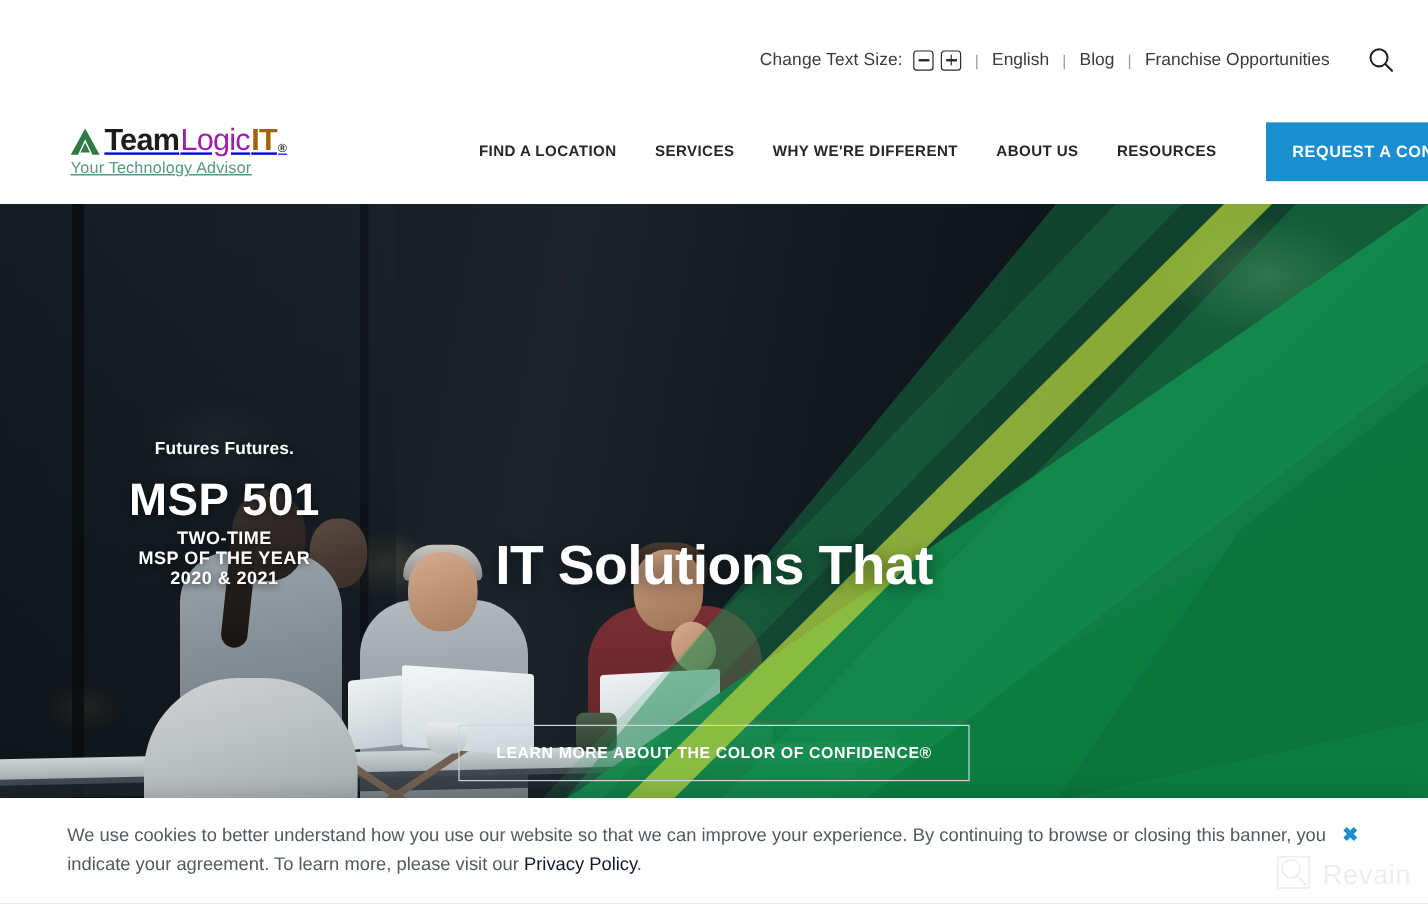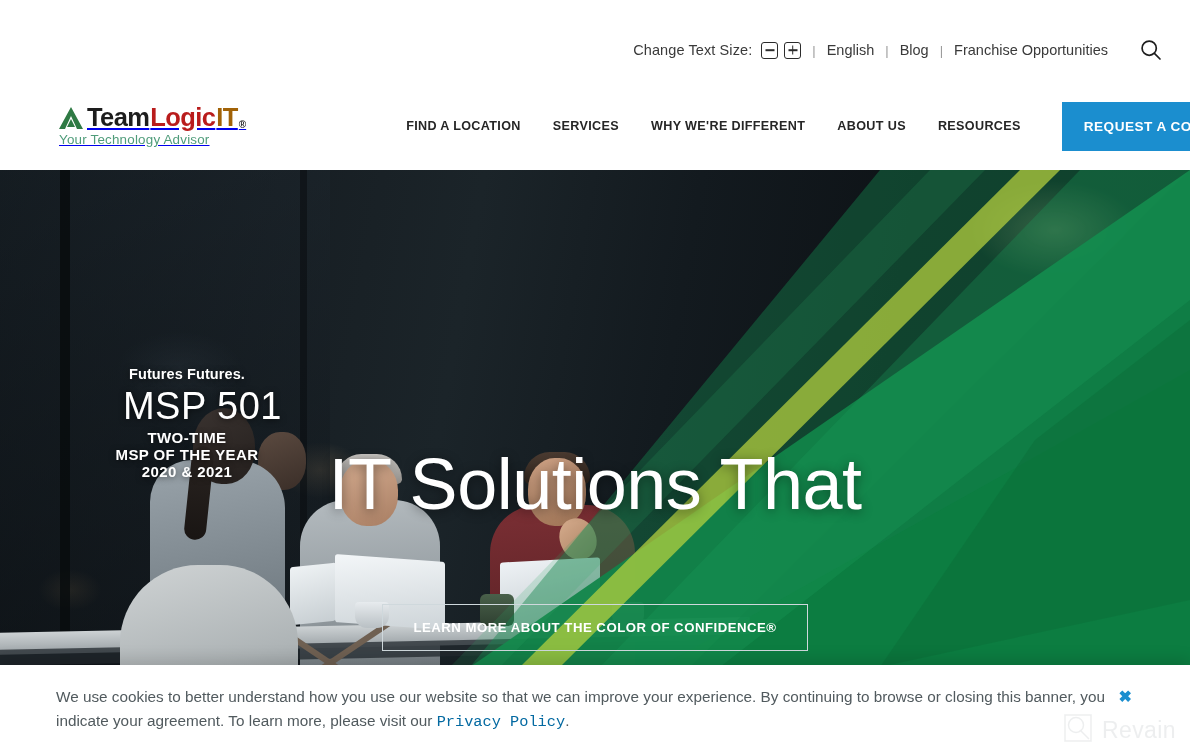--- a/index.html
+++ b/index.html
@@ -47,24 +47,24 @@
   
   .main-nav {
     height: 88px; display: flex; align-items: center;
     padding: 0 58px 0 58px; position: relative;
   }
   .logo { display: flex; flex-direction: column; gap: 2px; cursor: pointer; }
   .logo-row { display: flex; align-items: flex-end; gap: 1px; }
   .logo-mark { width: 26px; height: 24px; margin-right: 2px; }
   .logo-word { font-size: 25.5px; line-height: 1; letter-spacing: -.6px; font-weight: 700; }
   .lw-team { color: #1d1d1d; }
-  .lw-logic { color: #b91c1c; font-weight: 700; }
+  .lw-logic { color: #a21caf; font-weight: 400; }
   .lw-it { color: #a16207; font-weight: 800; }
   .lw-tm { font-size: 10px; color:#1d1d1d; vertical-align: super; font-weight:700;}
-  .logo-tag { font-size: 13.4px; color: #4f9c7a; letter-spacing: .2px; margin-left: 1px; }
+  .logo-tag { font-size: 13.4px; color: #4f9c7a; letter-spacing: .2px; margin-left: 1px; text-decoration: underline; }
 
   .nav-links {
     display: flex; align-items: center; gap: 0;
     margin-left: 144px;
   }
   .nav-link {
     font-size: 12.6px; font-weight: 700; color: #262626; letter-spacing: .35px;
     text-decoration: none; padding: 0 16px; white-space: nowrap; cursor: pointer;
   }
   .cta-header {
@@ -172,53 +172,53 @@
   .cup2 { left: 612px; top: 432px; width: 32px; height: 25px; border-radius: 4px 4px 12px 12px; background: linear-gradient(180deg,#e7ebee,#b9c0c4); }
   .plant { left: 480px; top: 424px; width: 34px; height: 32px; border-radius: 6px; background: linear-gradient(180deg,#49604a,#2f4031); }
 
   
   .geo { position:absolute; inset:0; pointer-events:none; }
   .hero-caption {
     position: absolute; left: 0; right: 0; top: 278px;
     text-align: center; z-index: 6;
   }
   .hero-h1 {
-    color: #ffffff; font-size: 72px; line-height: 1.01; font-weight: 400;
+    color: #ffffff; font-size: 46px; line-height: 1.01; font-weight: 700;
     letter-spacing: -0.5px; text-shadow: 0 2px 12px rgba(0,0,0,.45);
   }
   .hero-h1 .l2 { display:block; }
   .hero-cta-wrap { text-align:center; position:absolute; left:0; right:0; top:434px; z-index:6; }
   .hero-cta {
     display:inline-block; border: 1px solid #cfd8dc; color:#ffffff; background: transparent;
     font-size: 13.2px; font-weight: 700; letter-spacing: .5px;
     padding: 15px 30px; cursor: pointer; text-decoration:none;
   }
 
   
   .msp {
     position: absolute; left: 92px; top: 196px; width: 190px; text-align: center; z-index: 6;
     color: #fff; text-shadow: 0 1px 6px rgba(0,0,0,.6);
   }
   .msp-cf { font-size: 14.5px; font-weight: 700; letter-spacing: .1px; }
-  .msp-501 { font-size: 38px; font-weight: 400; line-height: 1.02; letter-spacing: .5px; margin-top:5px;text-align:right;}
+  .msp-501 { font-size: 38px; font-weight: 700; line-height: 1.02; letter-spacing: .5px; margin-top:16px;}
   .msp-l1 { font-size: 15px; font-weight: 800; letter-spacing: .4px; margin-top: 3px; }
   .msp-l2 { font-size: 15px; font-weight: 800; letter-spacing: .4px; }
   .msp-l3 { font-size: 15px; font-weight: 800; letter-spacing: .4px; text-align: center; }
 
   
   .cookie {
     position: absolute; left: 0; bottom: 0; width: 1190px; height: 88px;
     background: #ffffff; box-shadow: 0 -6px 14px rgba(0,0,0,.13);
     z-index: 20;
   }
   .cookie-text {
     position:absolute; left: 56px; top: 20px; width: 1050px;
     font-size: 15.3px; line-height: 1.55; color: #515a5e; font-weight: 400;
   }
-  .cookie-link { color: #0369a1; text-decoration: none; font-family: Liberation Mono, monospace; }
+  .cookie-link { color: #0f172a; text-decoration: none; }
   .cookie-close {
     position:absolute; right: 58px; top: 24px; color:#1b8ecf;
     font-size: 16px; background:none; border:none; cursor:pointer; line-height:1; font-weight:700;
   }
   .watermark {
     position:absolute; right: 14px; bottom: 6px; display:flex; align-items:center; gap: 9px;
     opacity: .30; z-index: 25; pointer-events:none;
   }
   .wm-text { font-size: 23px; color: #c4c9cc; letter-spacing: .4px; }
 </style>

